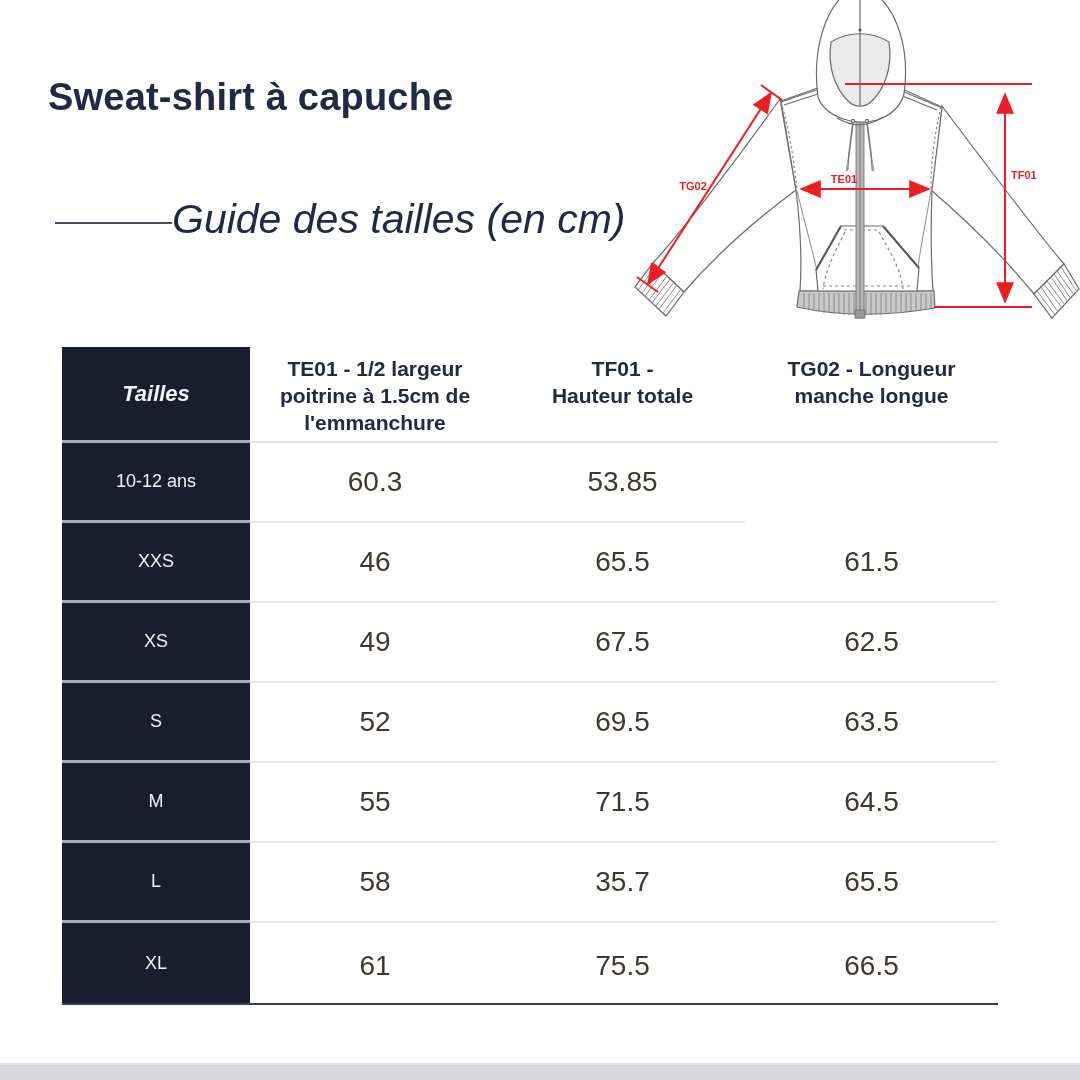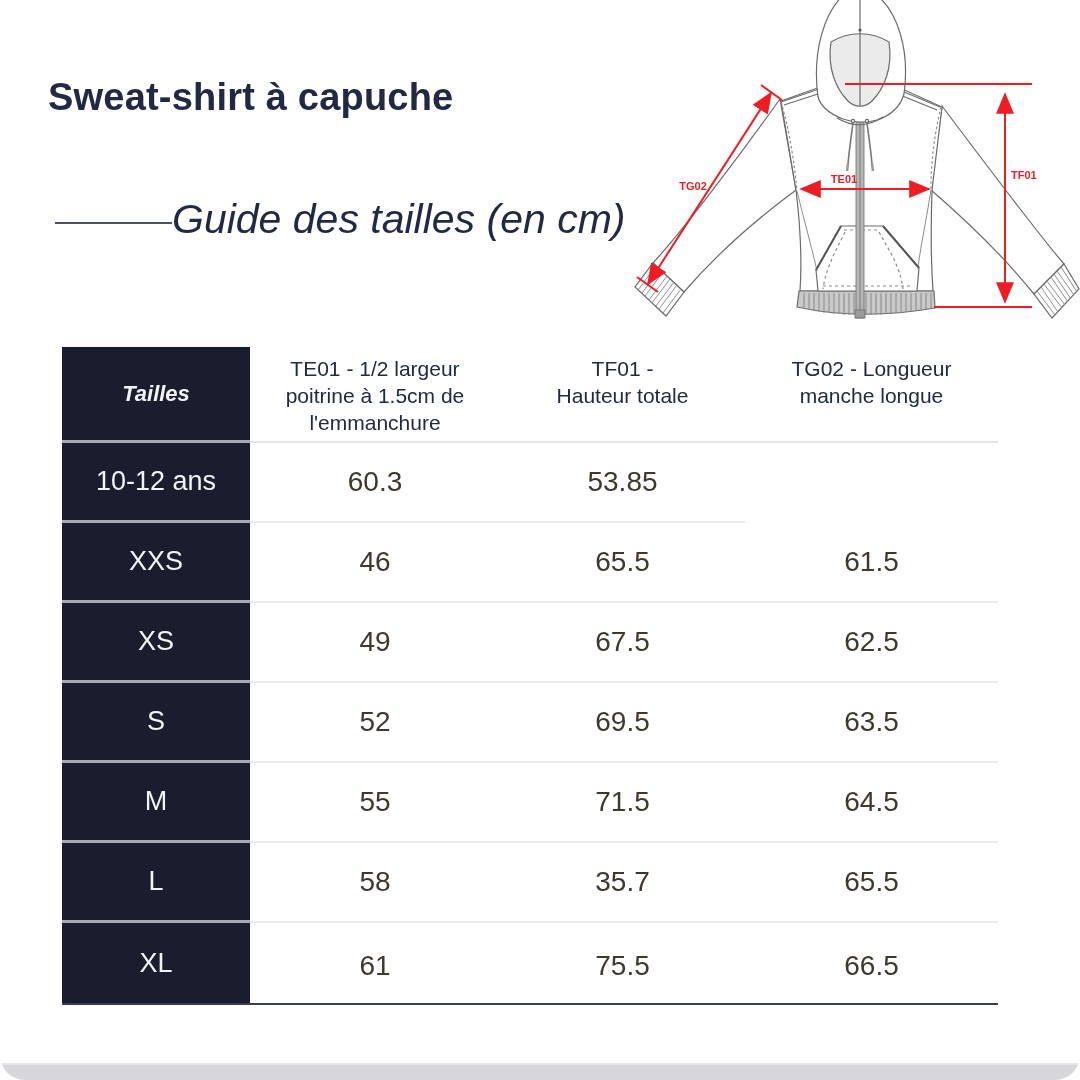--- a/index.html
+++ b/index.html
@@ -1,18 +1,18 @@
 <!DOCTYPE html>
 <html><head>
 <meta charset="utf-8">
 <style>
   html,body{margin:0;padding:0;background:#ffffff;}
   .canvas{
     position:relative;width:1080px;height:1080px;background:#ffffff;
-    overflow:hidden;font-family:"Liberation Sans",sans-serif;border-radius:25px;
+    overflow:hidden;font-family:"Liberation Sans",sans-serif;
   }
   
   .page-title{
     position:absolute;left:48px;top:76px;
     font-size:38px;font-weight:700;color:#222943;letter-spacing:.2px;
   }
   .subtitle-wrap{
     position:absolute;left:55px;top:196px;display:flex;align-items:center;
   }
   .subtitle-rule{width:117px;height:2px;background:#4a4f63;margin-top:6px;}
@@ -28,24 +28,24 @@
     border-bottom:2px solid #3a3f52;
   }
   .t-row{display:grid;grid-template-columns:188px 250px 245px 253px;height:80px;}
   .t-row.header{height:96px;}
   .cell{box-sizing:border-box;display:flex;align-items:center;justify-content:center;}
   .navy{
     background:#1a1d2e;color:#f2f3f5;border-bottom:3px solid #a7abb7;
   }
   .t-row:last-child .navy{border-bottom:none;}
   .corner{font-size:22px;font-weight:700;font-style:italic;}
-  .size-label{font-size:27px;font-weight:400;}
+  .size-label{font-size:18px;font-weight:400;}
   .col-head{
     flex-direction:column;justify-content:flex-start;padding-top:8px;
-    font-size:21px;font-weight:400;color:#222943;line-height:27px;
+    font-size:21px;font-weight:700;color:#222943;line-height:27px;
     text-align:center;border-bottom:2px solid #e3e3e6;background:#fff;
   }
   .val{
     font-size:28px;color:#3f382e;background:#fff;border-bottom:2px solid #ebebed;
   }
   .t-row:last-child .val{border-bottom:none;margin-top:6px;}
   
   .footer-bar{
     position:absolute;left:0;top:1063px;width:1080px;height:17px;
     background:#d7d7db;border-top:2px solid #e6e6ea;box-sizing:border-box;

